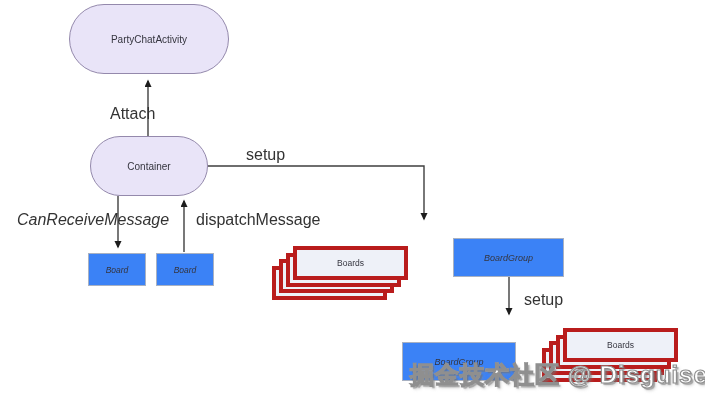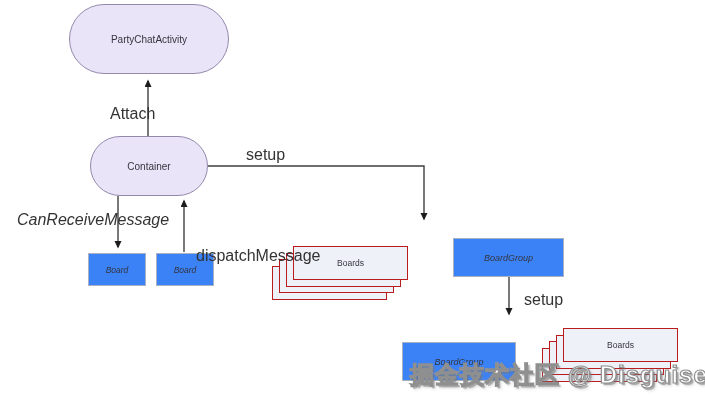--- a/index.html
+++ b/index.html
@@ -43,38 +43,38 @@
   .node-board-right { left: 156px; top: 253px; width: 58px; height: 33px; }
   .node-boardgroup-upper { left: 453px; top: 238px; width: 111px; height: 39px; font-size: 9px; }
   .node-boardgroup-lower { left: 402px; top: 342px; width: 114px; height: 39px; font-size: 9px; }
   .stack { position: absolute; }
   .stack-mid { left: 272px; top: 246px; width: 137px; height: 54px; }
   .stack-br  { left: 542px; top: 328px; width: 136px; height: 55px; }
   .stack .card {
     position: absolute;
     width: 115px; height: 34px;
     background: #eef1f8;
-    border: 1px solid #b91c1c;
+    border: 4px solid #b91c1c;
     display: flex; align-items: center; justify-content: center;
     font-size: 8.5px; color: #35353f;
   }
   .stack .c3 { left: 0px;  top: 20px; }
   .stack .c2 { left: 7px;  top: 13px; }
   .stack .c1 { left: 14px; top: 7px;  }
   .stack .c0 { left: 21px; top: 0px;  }
   .edge-label {
     position: absolute;
     font-size: 16px;
     color: #333333;
     white-space: nowrap;
   }
   .lbl-attach   { left: 110px; top: 105px; }
   .lbl-setup1   { left: 246px; top: 146px; }
   .lbl-canrecv  { left: 17px;  top: 211px; font-style: italic; }
-  .lbl-dispatch { left: 196px; top: 211px; margin-top: 36px; }
+  .lbl-dispatch { left: 196px; top: 211px; }
   .lbl-setup2   { left: 524px; top: 291px; }
   .watermark {
     position: absolute;
     left: 410px; top: 359px;
     font-size: 24px;
     font-weight: bold;
     letter-spacing: 1px;
     white-space: nowrap;
     color: #fefefe;
     -webkit-text-stroke: 1.2px #8f8f8f;

